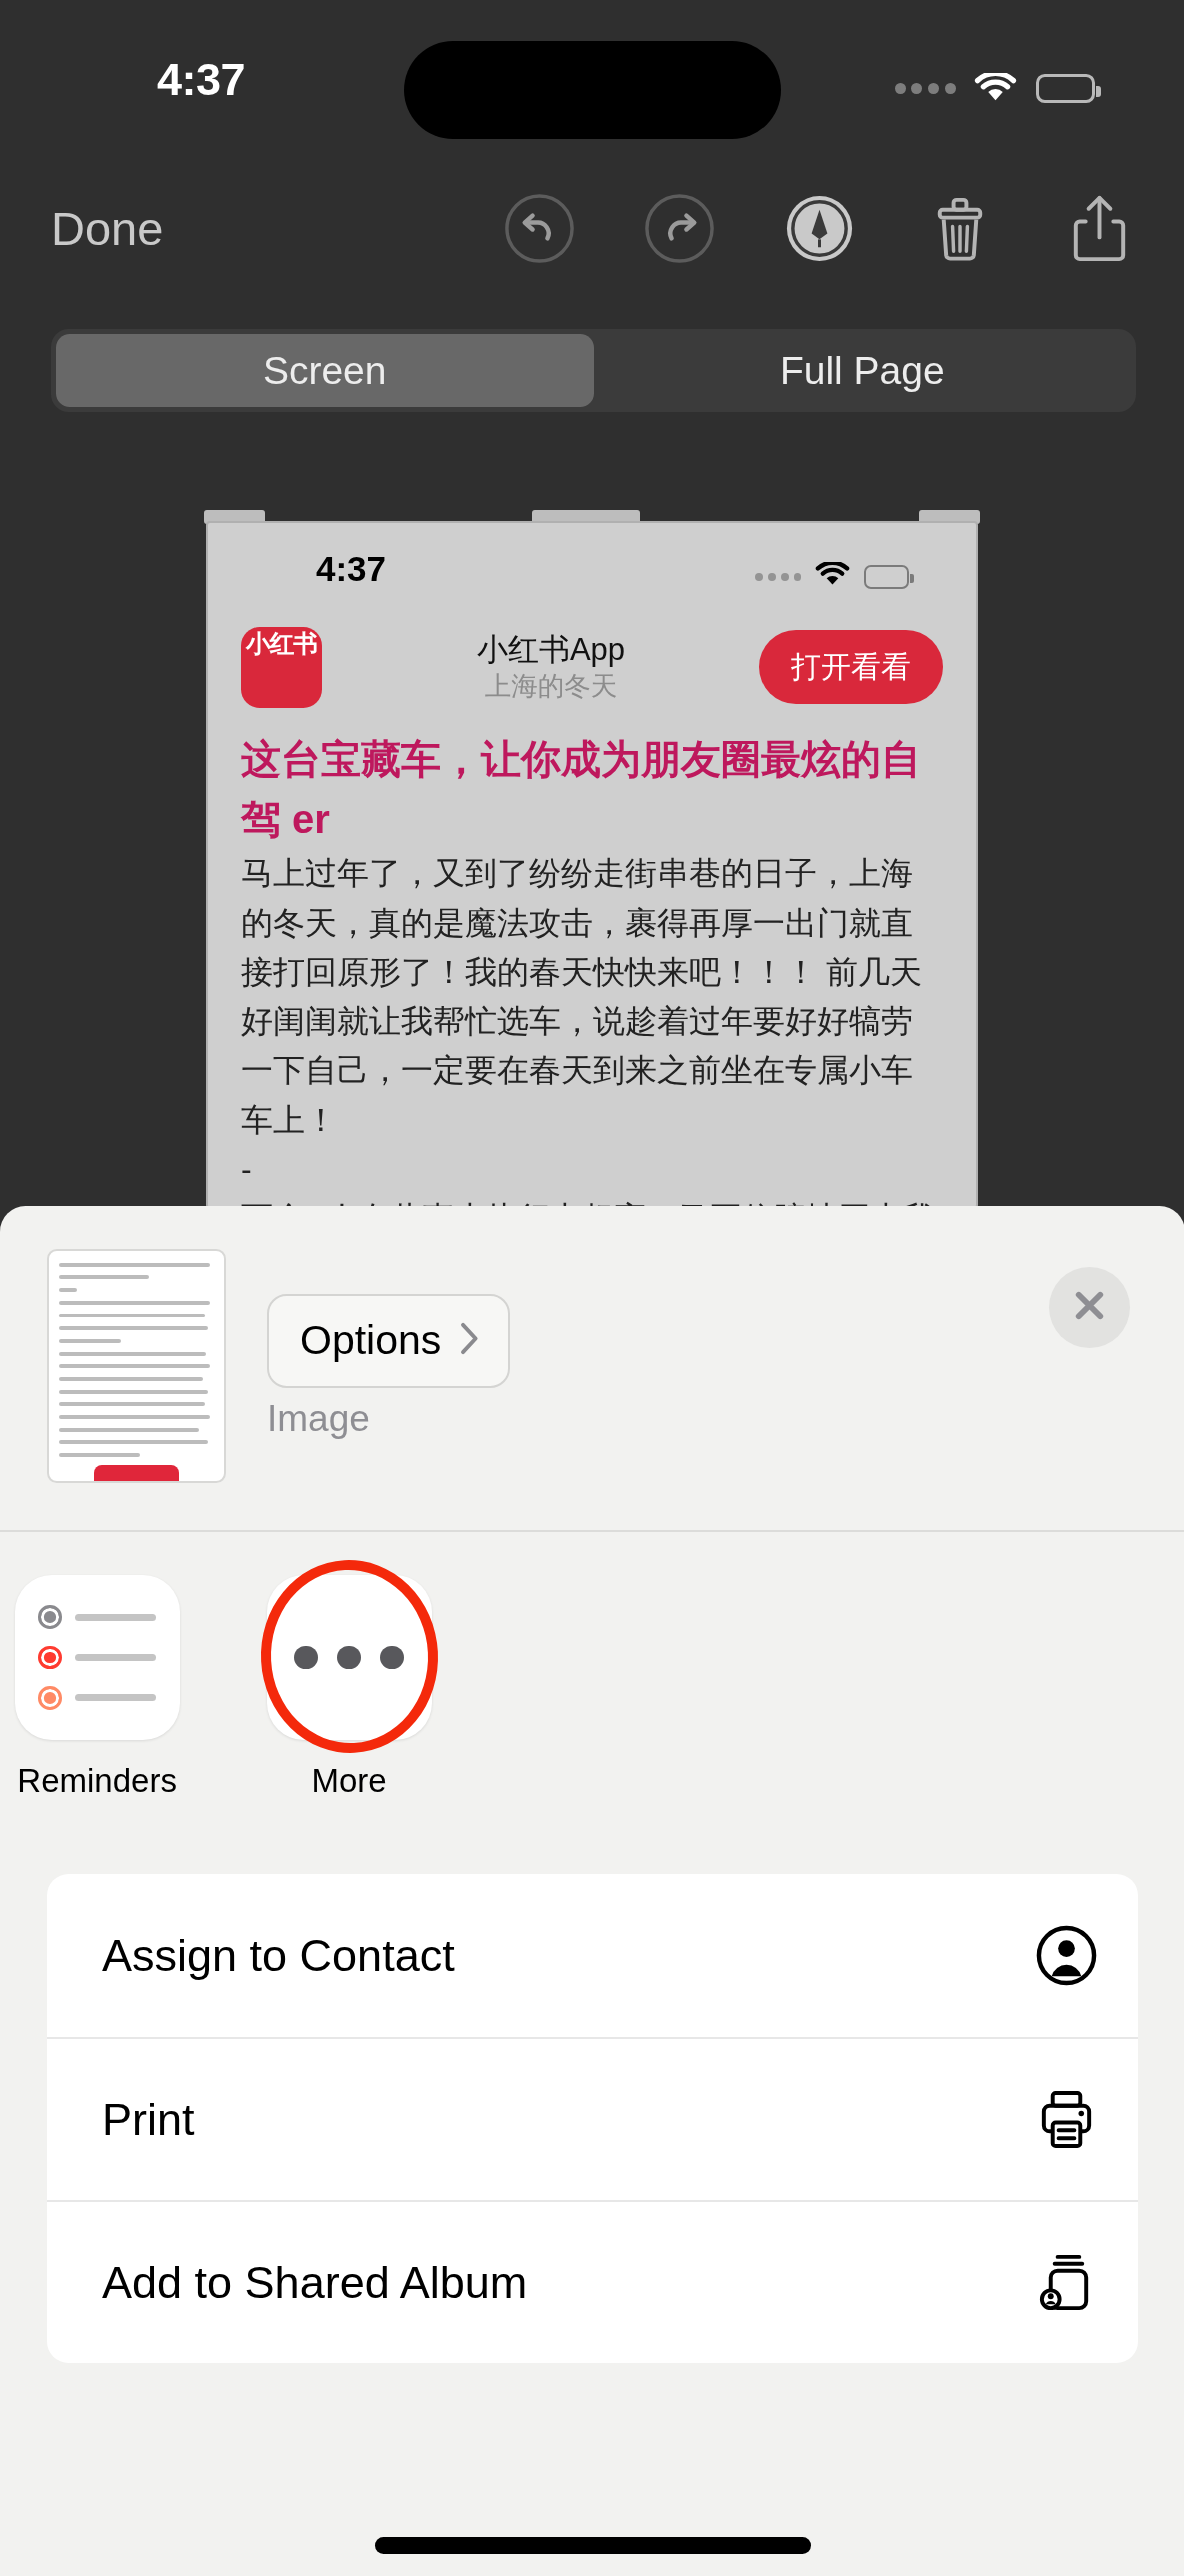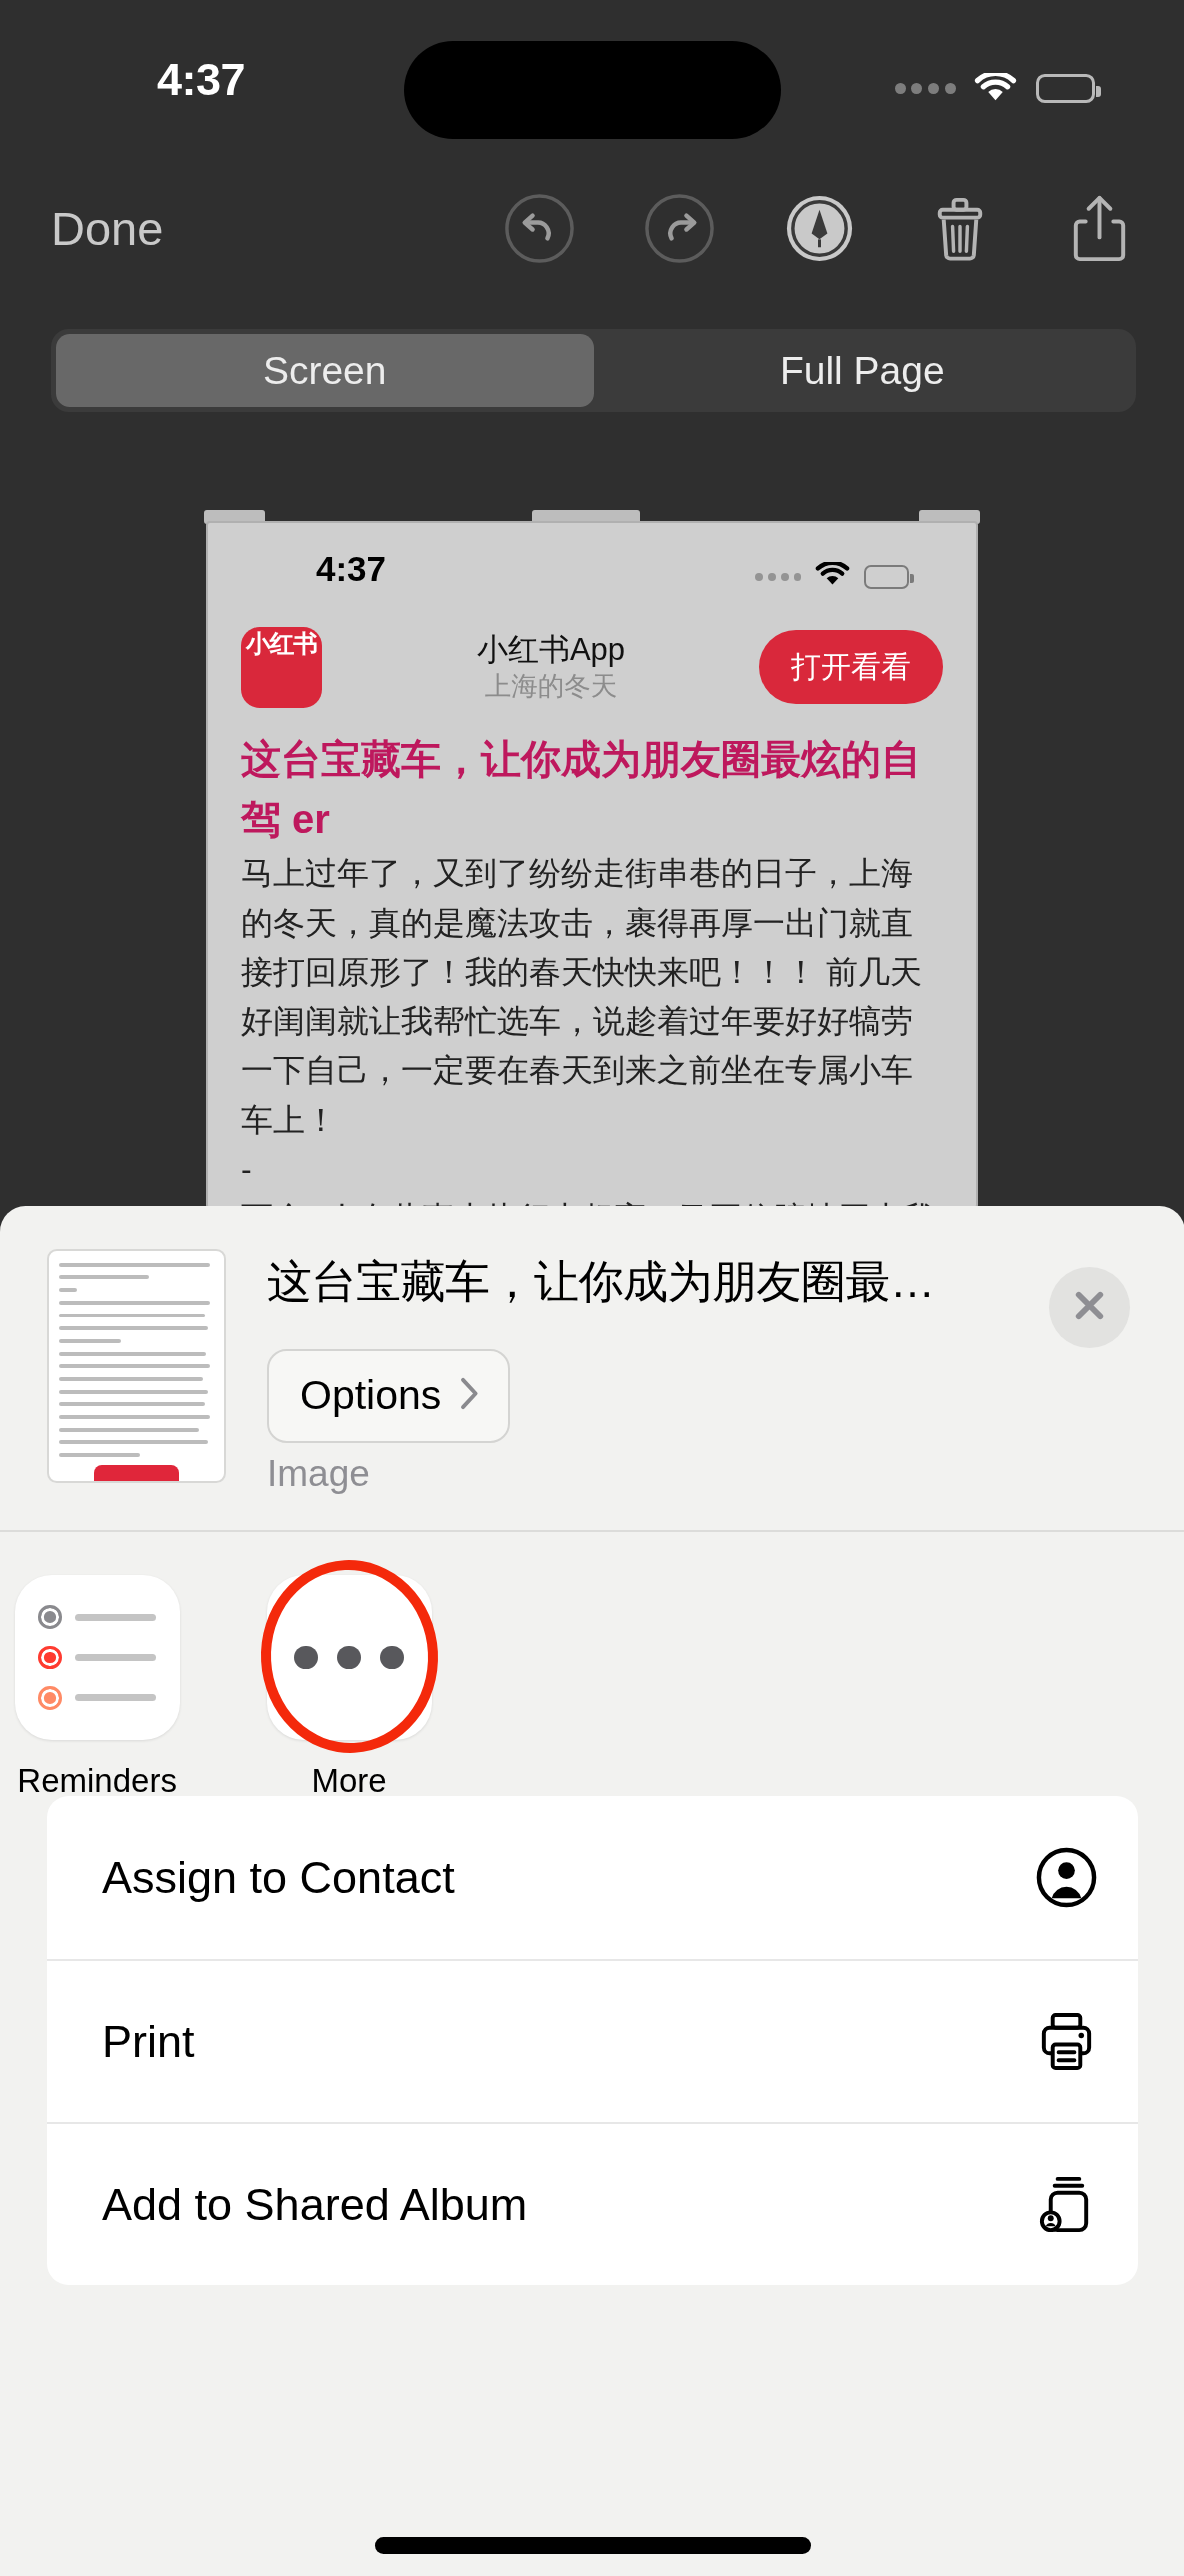--- a/index.html
+++ b/index.html
@@ -135,21 +135,21 @@
     padding: 21.6px 27.5px 21.6px 31px;
   }
   #options-label { font-size: 41px; color: #000; }
   #close-btn {
     position: absolute; right: 55px; top: 61px;
     width: 81px; height: 81px; border-radius: 50%; background: #e2e2e0;
     display: flex; align-items: center; justify-content: center;
   }
 
   
-  #app-row { position: relative; height: 264px; padding: 43px 0 0 45px; }
+  #app-row { position: relative; height: 342px; padding: 43px 0 0 45px; }
   .app-cell { position: absolute; top: 43px; width: 202px; text-align: center; }
   .app-tile {
     width: 165px; height: 165px; margin: 0 auto;
     background: #fff; border-radius: 37px;
     display: flex; align-items: center; justify-content: center;
     box-shadow: 0 1px 2.9px rgba(0,0,0,0.10);
   }
   .app-label { margin-top: 21.6px; font-size: 33px; color: #000; }
   #rem-rows { width: 118px; }
   .rem-row { display: flex; align-items: center; gap: 12.8px; margin-bottom: 16.7px; }
@@ -324,21 +324,20 @@
         <div class="tline" style="width:96%"></div>
         <div class="tline" style="width:94%"></div>
         <div class="tline" style="width:97%"></div>
         <div class="tline" style="width:90%"></div>
         <div class="tline" style="width:96%"></div>
         <div class="tline" style="width:52%"></div>
         <div id="thumb-redbar"></div>
       </div>
 
       <div id="sheet-meta">
-        <div id="sheet-title">这台宝藏车，让你成为朋友圈最…</div>
         <div id="options-btn">
           <span id="options-label">Options</span>
           <span>
             <svg width="21.6" height="35" viewBox="0 0 22 36">
               <path d="M4 4 L17 18 L4 32" stroke="#8a8a8e" stroke-width="4" fill="none" stroke-linecap="round" stroke-linejoin="round"></path>
             </svg>
           </span>
         </div>
         <div id="sheet-subtitle">Image</div>
       </div>

